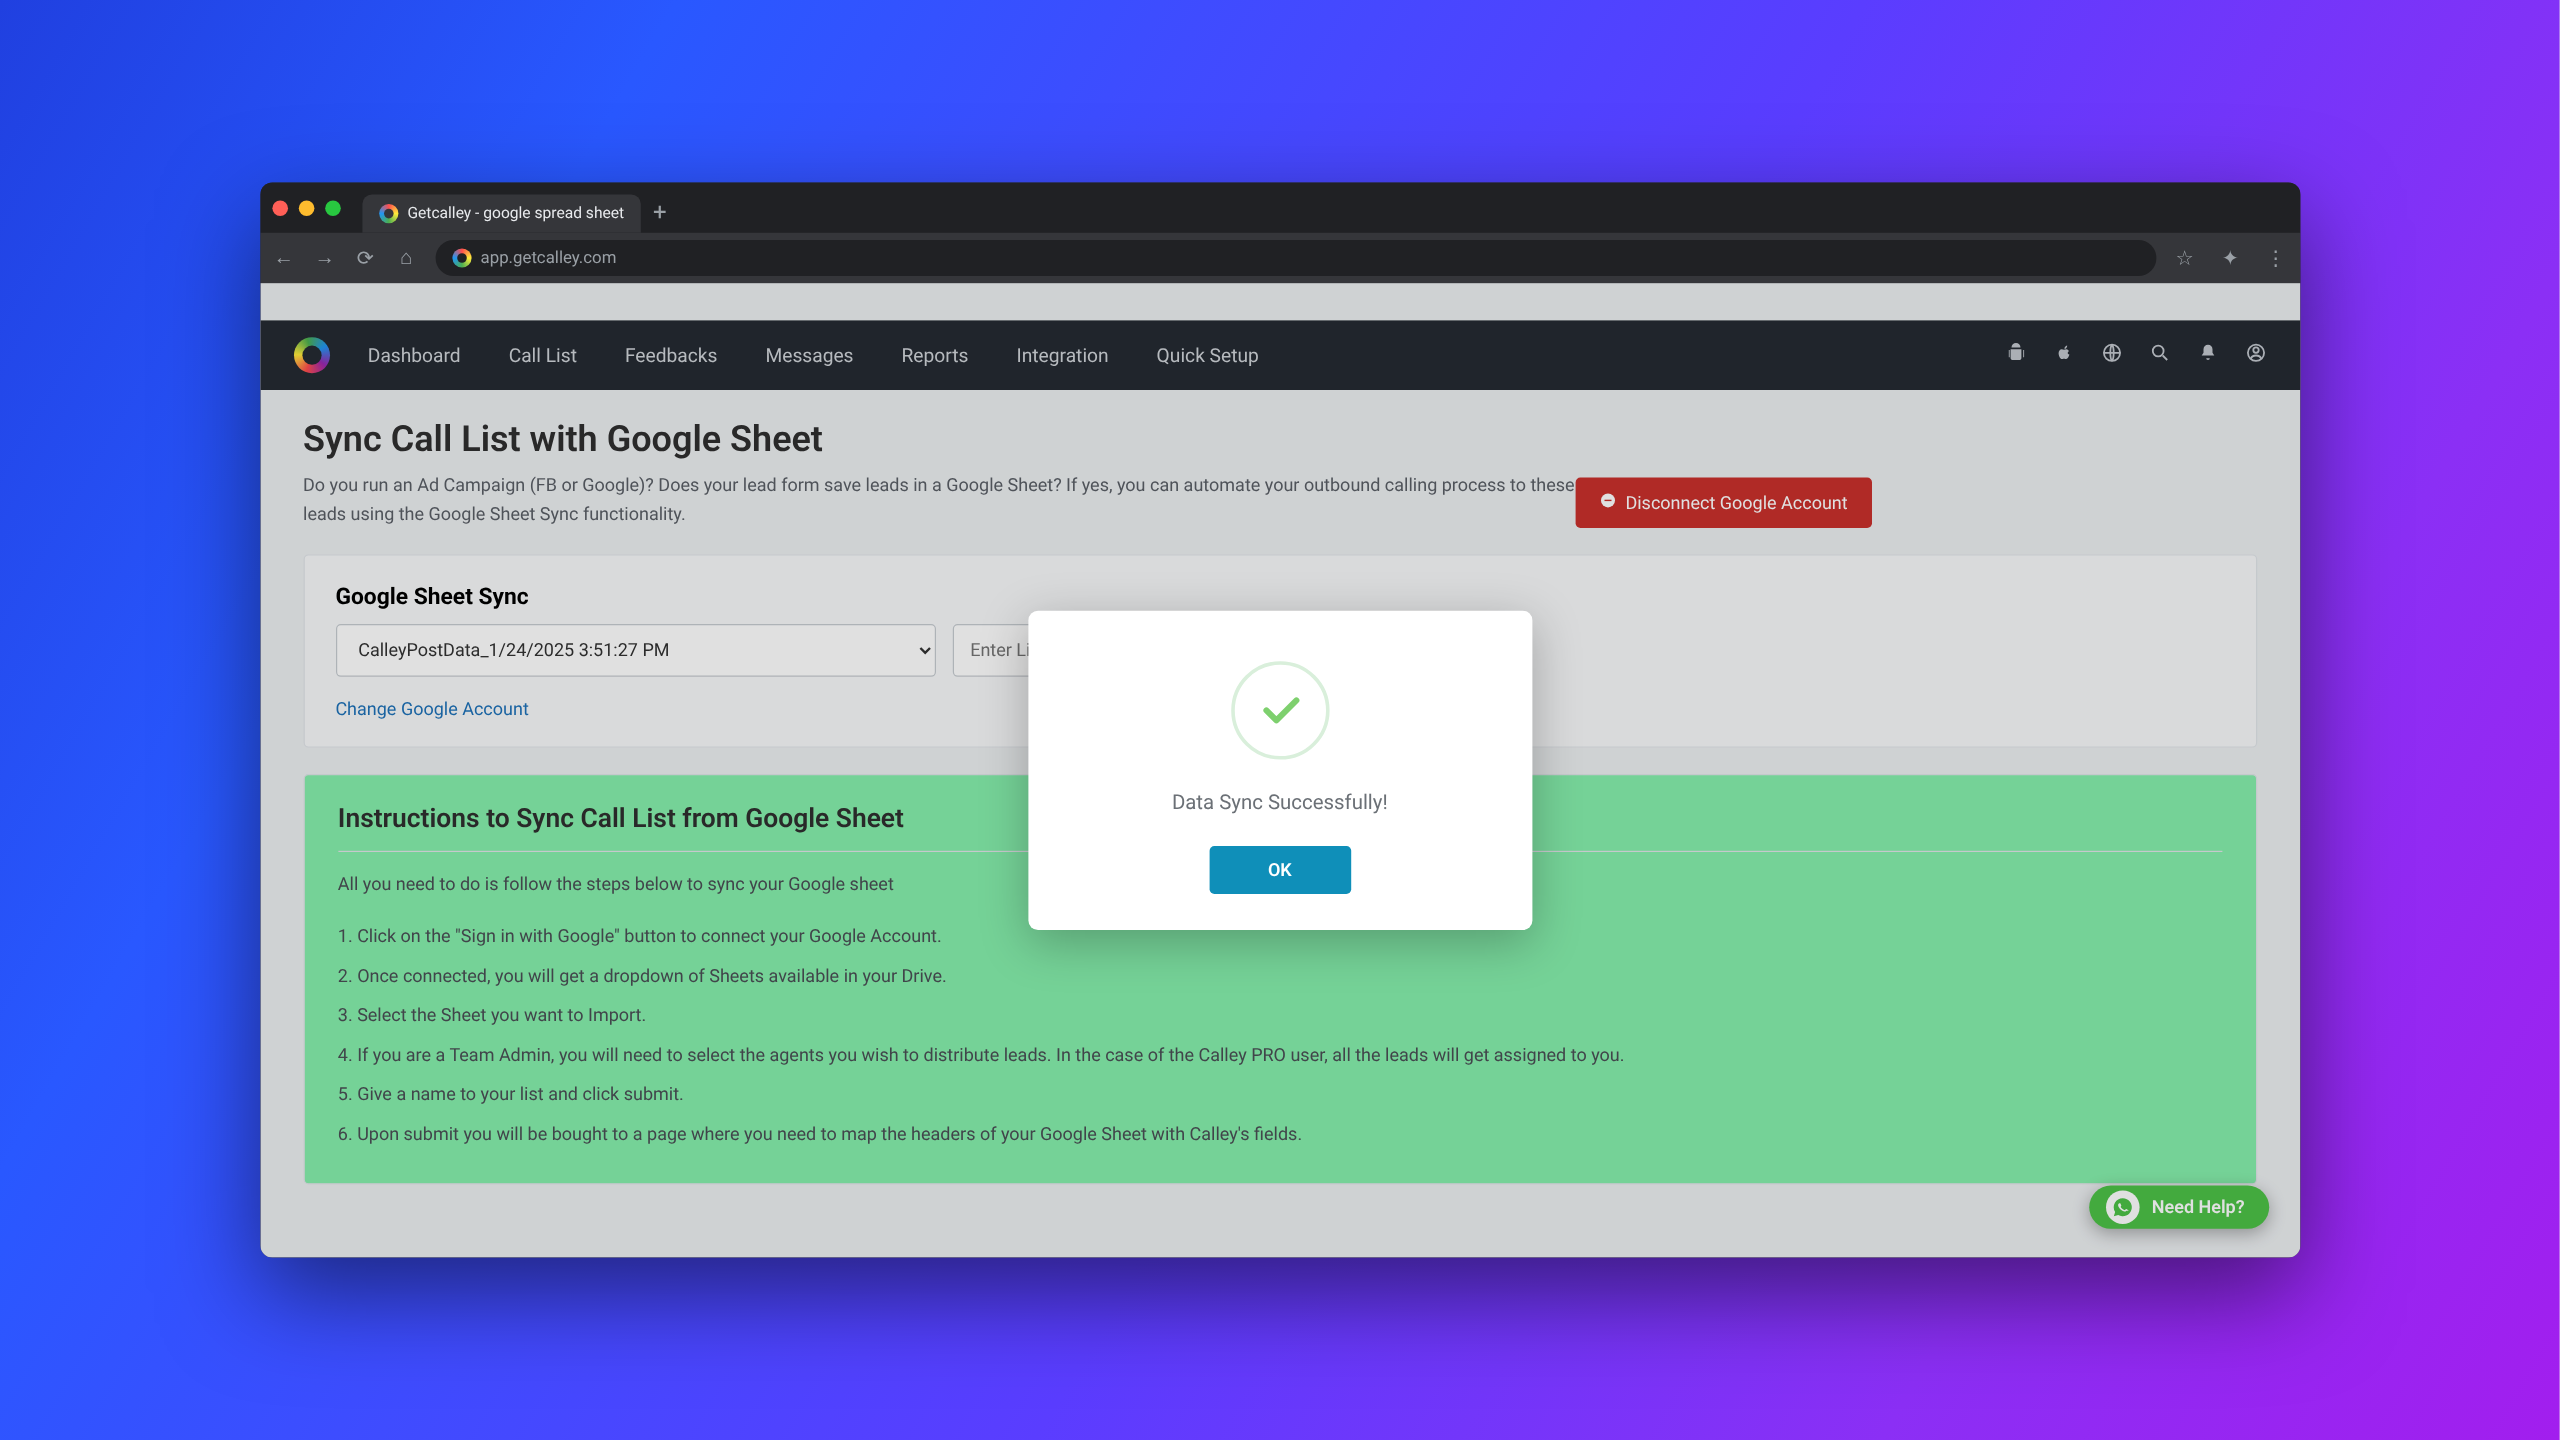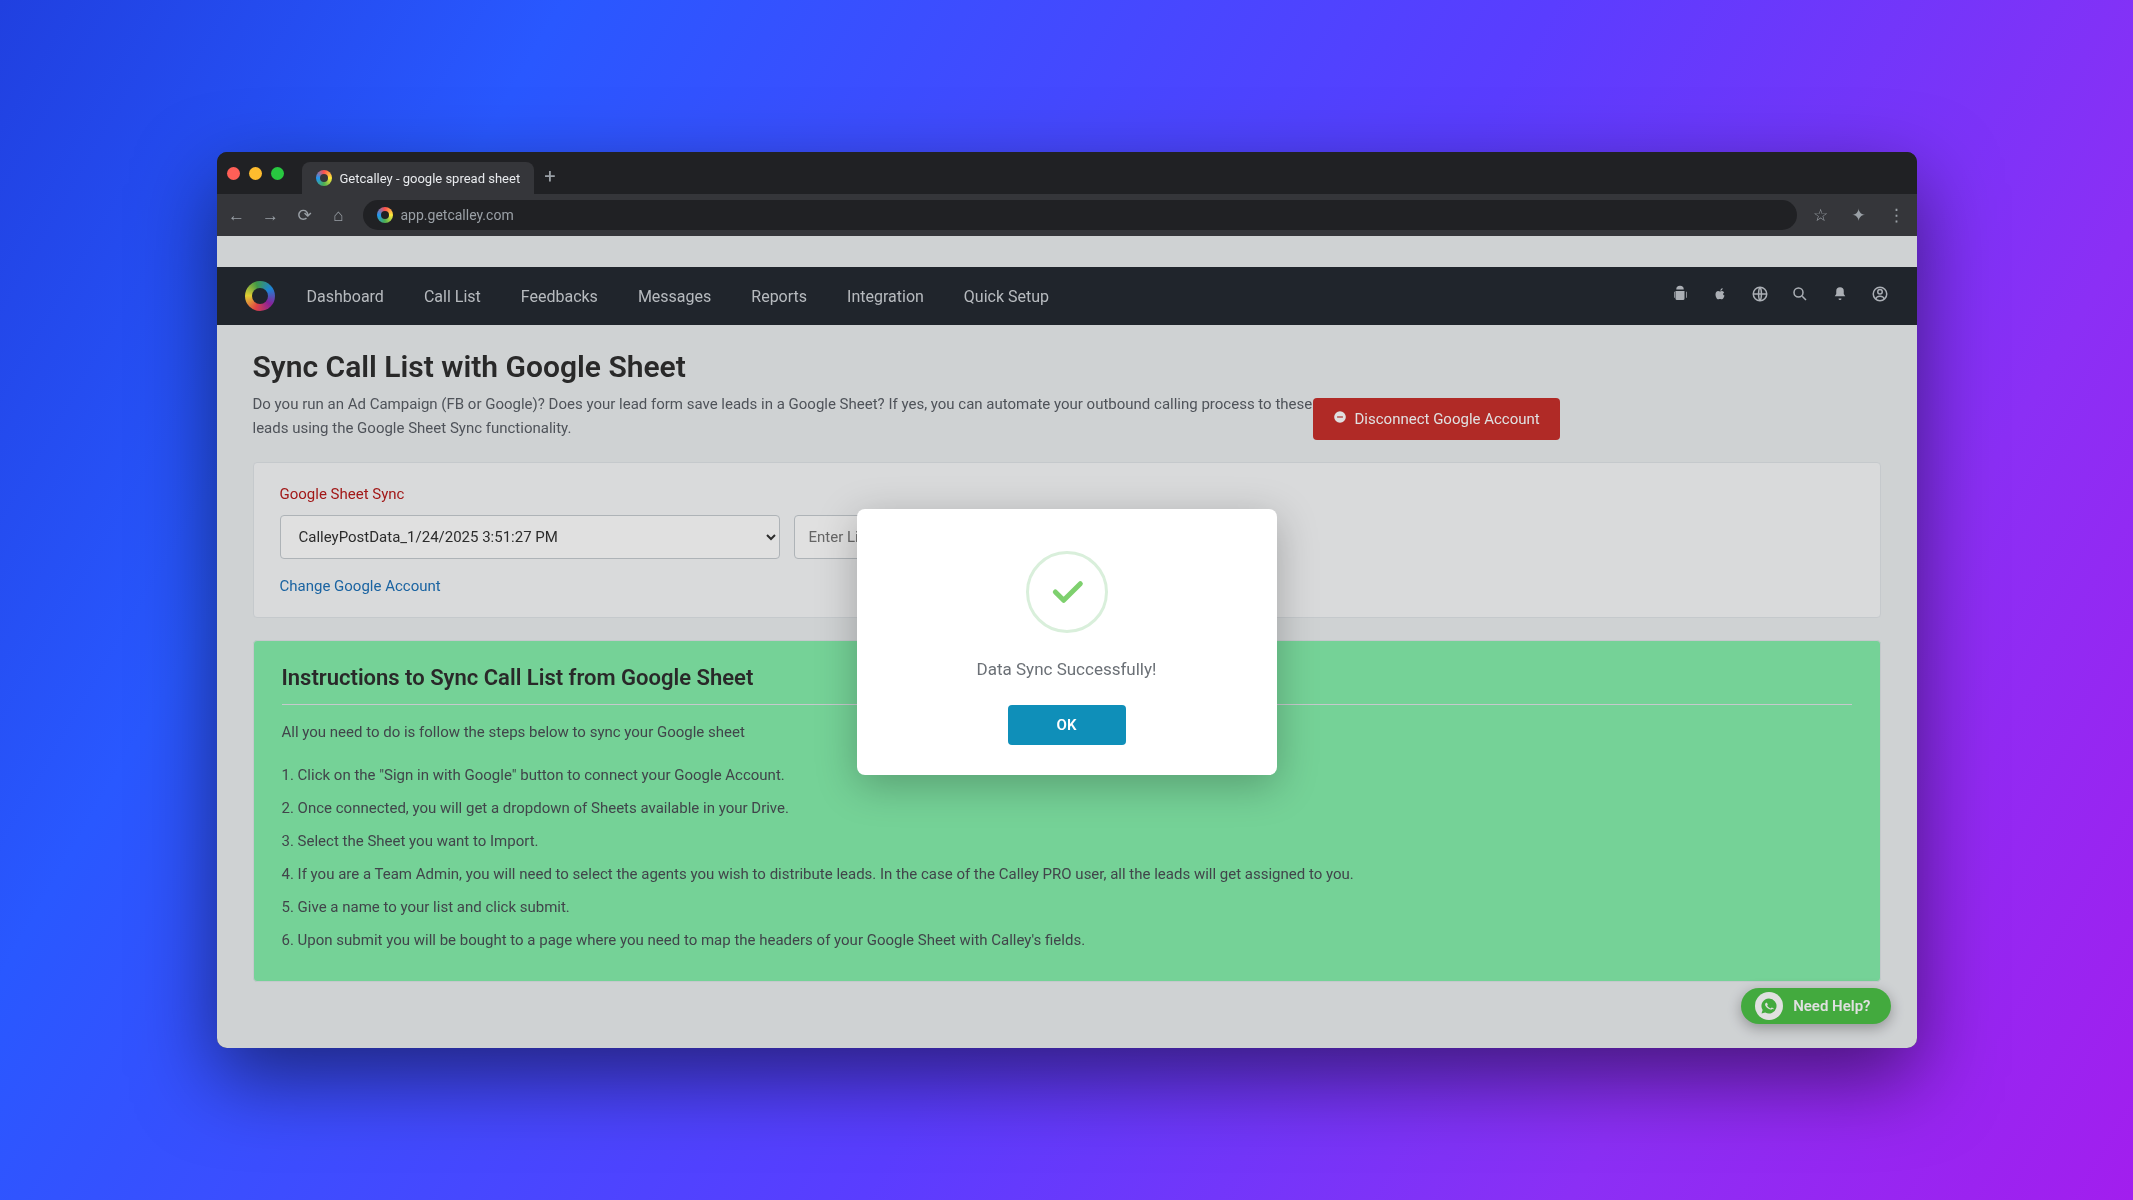--- a/index.html
+++ b/index.html
@@ -116,21 +116,21 @@
     gap: 8px;
     cursor: pointer;
   }
   .card {
     background: #f7f9fa;
     border: 1px solid #e1e5e9;
     border-radius: 4px;
     padding: 22px 26px;
     margin-top: 22px;
   }
-  .card-label { font-size: 15px; font-weight: 400; color: #b91c1c; margin-bottom: 12px; }
+  .card-label { font-size: 19px; font-weight: 700; color: #000000; margin-bottom: 12px; }
   .sync-row { display: flex; gap: 14px; align-items: center; }
   .sheet-select {
     width: 500px; height: 44px;
     border: 1px solid #c7ccd1;
     border-radius: 4px;
     background: #fff;
     padding: 0 14px;
     font-size: 15px;
     color: #333;
   }

